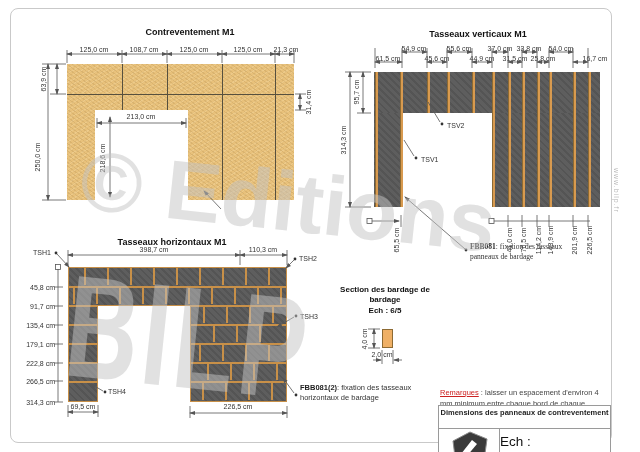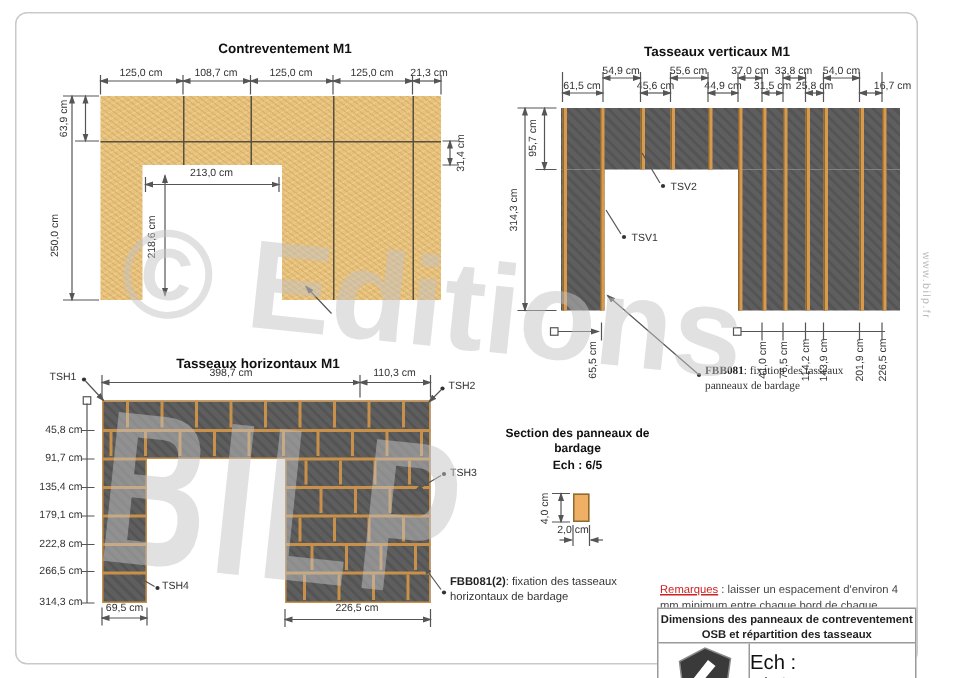--- a/index.html
+++ b/index.html
@@ -194,35 +194,34 @@
   <div class="dim" style="left:238px;top:406px;">226,5 cm</div>
   <div class="tag" style="left:33px;top:252px;">TSH1</div>
   <div class="tag" style="left:299px;top:258px;">TSH2</div>
   <div class="tag" style="left:300px;top:316px;">TSH3</div>
   <div class="tag" style="left:108px;top:391px;">TSH4</div>
   <div class="note" style="left:300px;top:383px;width:150px;">
     <span><b>FBB081(2)</b><span>: fixation des tasseaux</span></span>
     <span style="display:block;">horizontaux de bardage</span>
   </div>
 
-  <div class="sec-ttl" style="left:385px;top:289px;">Section des panneaux de</div>
+  <div class="sec-ttl" style="left:385px;top:289px;">Section des bardage de</div>
   <div class="sec-ttl" style="left:385px;top:299px;">bardage</div>
   <div class="sec-ttl" style="left:385px;top:310px;">Ech : 6/5</div>
   <div class="section-rect"></div>
   <div class="dimr" style="left:364px;top:339px;">4,0 cm</div>
   <div class="dim" style="left:382px;top:354px;">2,0 cm</div>
 
   <div id="remarques">
     <span class="red">Remarques</span><span> : </span><span>laisser un espacement d'environ 4 mm minimum entre chaque bord de chaque panneau OSB pour prévoir le retrait du bois</span>
   </div>
 
   <div id="titleblock">
     <div id="tb-head">
       <span style="display:block;">Dimensions des panneaux de contreventement</span>
-      <span style="display:block;">OSB et répartition des tasseaux</span>
     </div>
     <div class="tb-cell" id="tb-logo">
       <svg width="42" height="36" viewBox="0 0 42 36">
         <polygon points="5,10 22,1 39,8 36,30 8,34" fill="#3a3a3a" stroke="#8a8a8a" stroke-width="1"></polygon>
         <path d="M13,23 L24,9 L29,13 L18,26 Z" fill="#ffffff"></path>
         <path d="M13,23 L18,26 L12,27 Z" fill="#d8d8d8"></path>
         <text x="21" y="32" font-size="8.5" font-weight="bold" font-style="italic" fill="#ffffff" text-anchor="middle" font-family="Liberation Sans, sans-serif">BILP</text>
       </svg>
     </div>
     <div class="tb-cell" id="tb-ech">Ech : 1/50</div>

